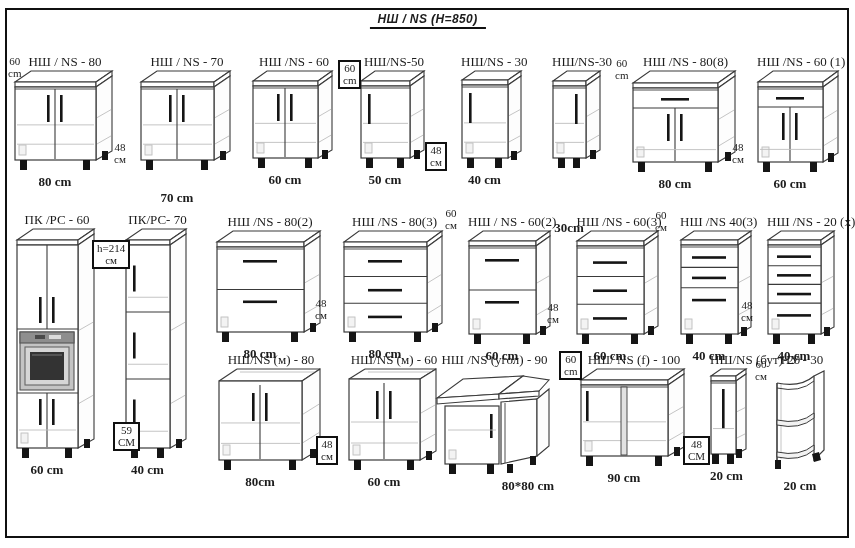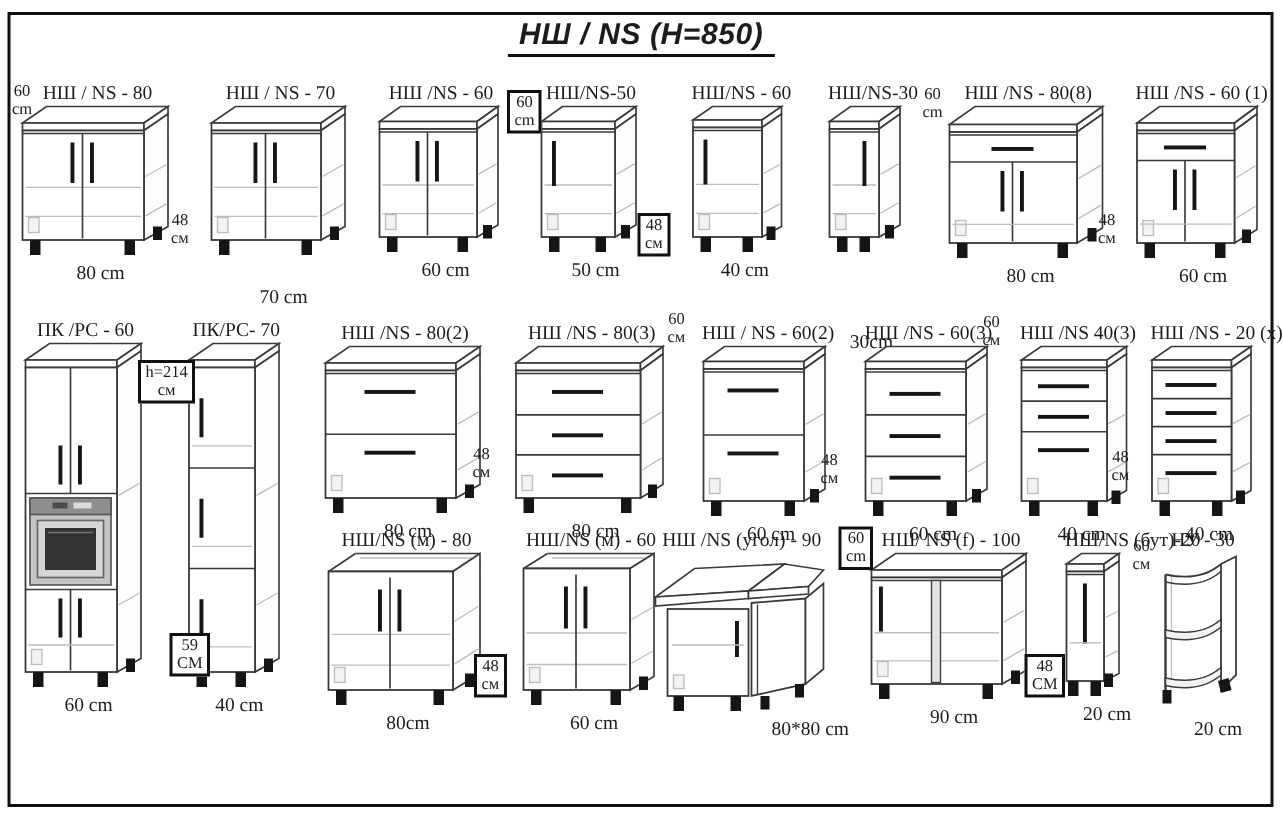--- a/index.html
+++ b/index.html
@@ -1,25 +1,25 @@
 <!DOCTYPE html>
 <html><head>
 <meta charset="utf-8">
 <style>
   html,body{margin:0;padding:0;background:#fff;}
   .page{position:relative;width:855px;height:548px;background:#ffffff;
         font-family:"Liberation Serif","DejaVu Serif",serif;color:#1c1c1c;overflow:hidden;}
   .frame{position:absolute;left:5px;top:8px;width:840px;height:526px;border:2px solid #101010;}
   .title{position:absolute;top:12px;left:50%;transform:translateX(-50%);
          font-family:"Liberation Sans","DejaVu Sans",sans-serif;font-weight:bold;font-style:italic;
-         font-size:20px;letter-spacing:.4px;border-bottom:2px solid #101010;padding:0 8px 1px;white-space:nowrap;}
+         font-size:12px;letter-spacing:.4px;border-bottom:2px solid #101010;padding:0 8px 1px;white-space:nowrap;}
   .cabinet{position:absolute;}
   .cab-label{position:absolute;top:0;left:0;right:0;text-align:center;font-size:13px;white-space:nowrap;}
   .cabinet svg{position:absolute;top:16px;left:0;overflow:visible;}
-  .cab-dim{position:absolute;left:12px;text-align:center;font-size:13px;white-space:nowrap;}
+  .cab-dim{position:absolute;left:0;text-align:center;font-size:13px;white-space:nowrap;font-weight:bold;}
   .side-label{position:absolute;font-size:11px;line-height:1.05;text-align:center;white-space:nowrap;}
   .side-label.boxed{border:2px solid #101010;padding:1px 3px;background:#fff;}
 </style>
 </head>
 <body>
 
 <div class="page">
   <div class="frame"></div>
   <div class="title">НШ / NS  (H=850)</div>
   <div id="cabinets">
@@ -107,21 +107,21 @@
           <rect x="5" y="73" width="7" height="10" fill="#f3f3f3" stroke="#bdbdbd" stroke-width="0.9"></rect>
           <line x1="1" y1="18" x2="50" y2="18" stroke="#3a3a3a" stroke-width="0.9"></line>
           <rect x="8" y="24" width="2.6" height="30" fill="#151515"></rect>
           <rect x="6" y="88" width="7" height="10" fill="#151515"></rect>
           <rect x="37" y="88" width="7" height="10" fill="#151515"></rect>
           <rect x="54" y="80" width="6" height="9" fill="#151515"></rect>
         </svg>
         <div class="cab-dim" style="top: 118px; width: 50px;">50 cm</div>
       </div>
       <div class="cabinet" style="left: 461px; top: 54px; width: 64px;">
-        <div class="cab-label">НШ/NS - 60</div>
+        <div class="cab-label">НШ/NS - 30</div>
         <svg width="64" height="101" viewBox="0 0 64 101">
           <polygon points="1,10 47,10 60,1 14,1" fill="#fff" stroke="#3a3a3a" stroke-width="1.1"></polygon>
           <rect x="1" y="10" width="46" height="5" fill="#fff" stroke="#3a3a3a" stroke-width="1.1"></rect>
           <polygon points="47,10 60,1 60,6 47,15" fill="#fff" stroke="#3a3a3a" stroke-width="1.1"></polygon>
           <polygon points="47,15 60,6 60,81 47,88" fill="#fdfdfd" stroke="#3a3a3a" stroke-width="1.1"></polygon>
           <line x1="48" y1="45.66" x2="59" y2="39.66" stroke="#bdbdbd" stroke-width="0.9"></line>
           <line x1="48" y1="71.94" x2="59" y2="65.94" stroke="#bdbdbd" stroke-width="0.9"></line>
           <rect x="1" y="15" width="46" height="73" fill="#fff" stroke="#3a3a3a" stroke-width="1.2"></rect>
           <line x1="3" y1="52.88" x2="45" y2="52.88" stroke="#bdbdbd" stroke-width="0.9"></line>
           <line x1="3" y1="72.2" x2="45" y2="72.2" stroke="#bdbdbd" stroke-width="0.9"></line>

